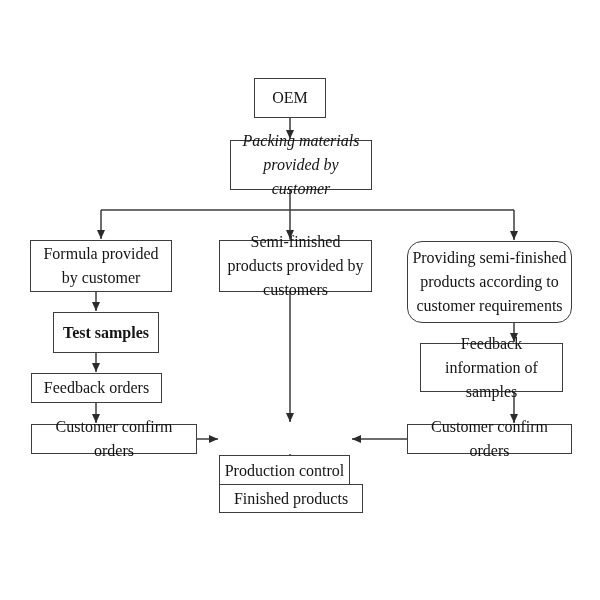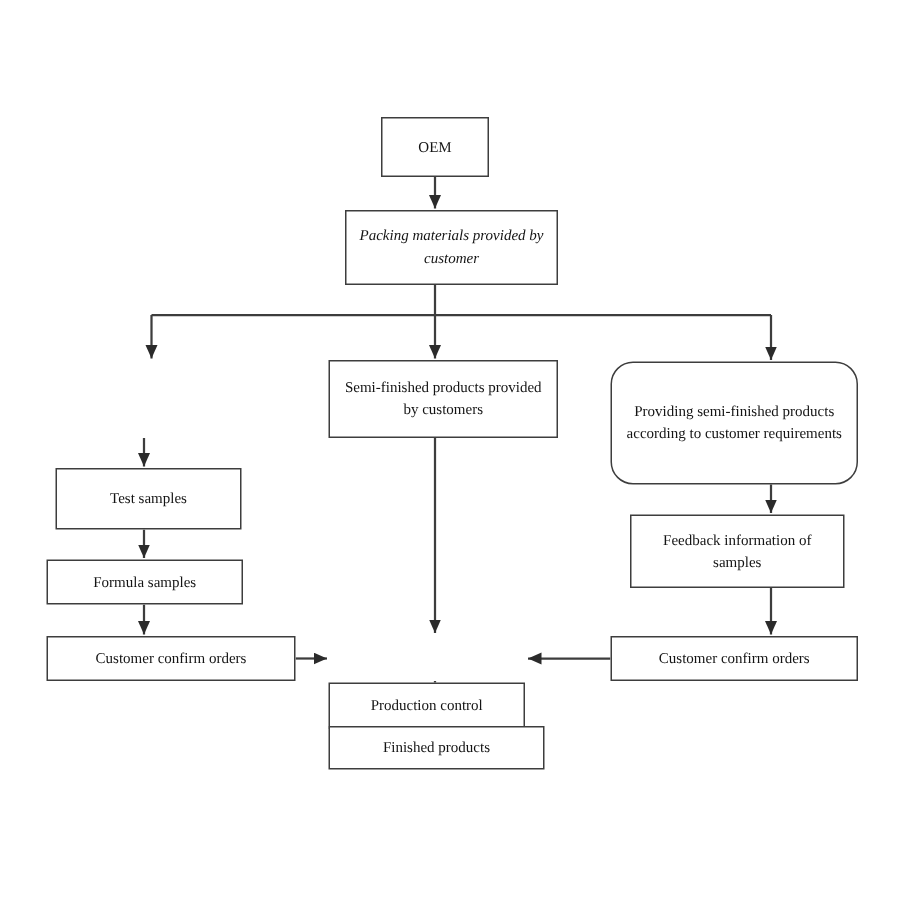--- a/index.html
+++ b/index.html
@@ -18,29 +18,29 @@
   }
   .node {
     position: absolute;
     background: #ffffff;
     border: 1.5px solid #3d3d3d;
     box-sizing: border-box;
     display: flex;
     align-items: center;
     justify-content: center;
     text-align: center;
-    font-size: 10px;
+    font-size: 16px;
     line-height: 1.5;
     color: #141414;
     padding: 1px 4px;
   }
   #n-oem            { left: 254px; top:  78px; width:  72px; height: 40px; }
   #n-packing        { left: 230px; top: 140px; width: 142px; height: 50px; font-style: italic; }
   #n-formula        { left:  30px; top: 240px; width: 142px; height: 52px; }
-  #n-test           { left:  37px; top: 312px; width: 124px; height: 41px; }
+  #n-test           { left:  53px; top: 312px; width: 106px; height: 41px; font-weight: bold; }
   #n-feedback-smp   { left:  31px; top: 373px; width: 131px; height: 30px; }
   #n-confirm-left   { left:  31px; top: 424px; width: 166px; height: 30px; }
   #n-semi           { left: 219px; top: 240px; width: 153px; height: 52px; }
   #n-production     { left: 219px; top: 423px; width: 131px; height: 31px; margin-top: 32px; }
   #n-finished       { left: 219px; top: 484px; width: 144px; height: 29px; }
   #n-providing      { left: 407px; top: 241px; width: 165px; height: 82px; border-radius: 15px; }
   #n-feedback-info  { left: 420px; top: 343px; width: 143px; height: 49px; text-align: center; }
   #n-confirm-right  { left: 407px; top: 424px; width: 165px; height: 30px; }
 </style>
 </head>
@@ -75,24 +75,25 @@
 
     <line x1="514" y1="323" x2="514" y2="342" marker-end="url(#arrow)"></line>
     <line x1="514" y1="392" x2="514" y2="423" marker-end="url(#arrow)"></line>
     <line x1="407" y1="439" x2="352" y2="439" marker-end="url(#arrow)"></line>
   </svg>
 
   <div class="node" id="n-oem">OEM</div>
 
   <div class="node" id="n-packing">Packing materials provided by customer</div>
 
+  <div class="node" id="n-formula">Formula provided by customer</div>
 
   <div class="node" id="n-test">Test samples</div>
 
-  <div class="node" id="n-feedback-smp">Formula samples</div>
+  <div class="node" id="n-feedback-smp">Feedback orders</div>
 
   <div class="node" id="n-confirm-left">Customer confirm orders</div>
 
   <div class="node" id="n-semi">Semi-finished products provided by customers</div>
 
   <div class="node" id="n-production">Production control</div>
 
   <div class="node" id="n-finished">Finished products</div>
 
   <div class="node" id="n-providing">Providing semi-finished products according to customer requirements</div>

